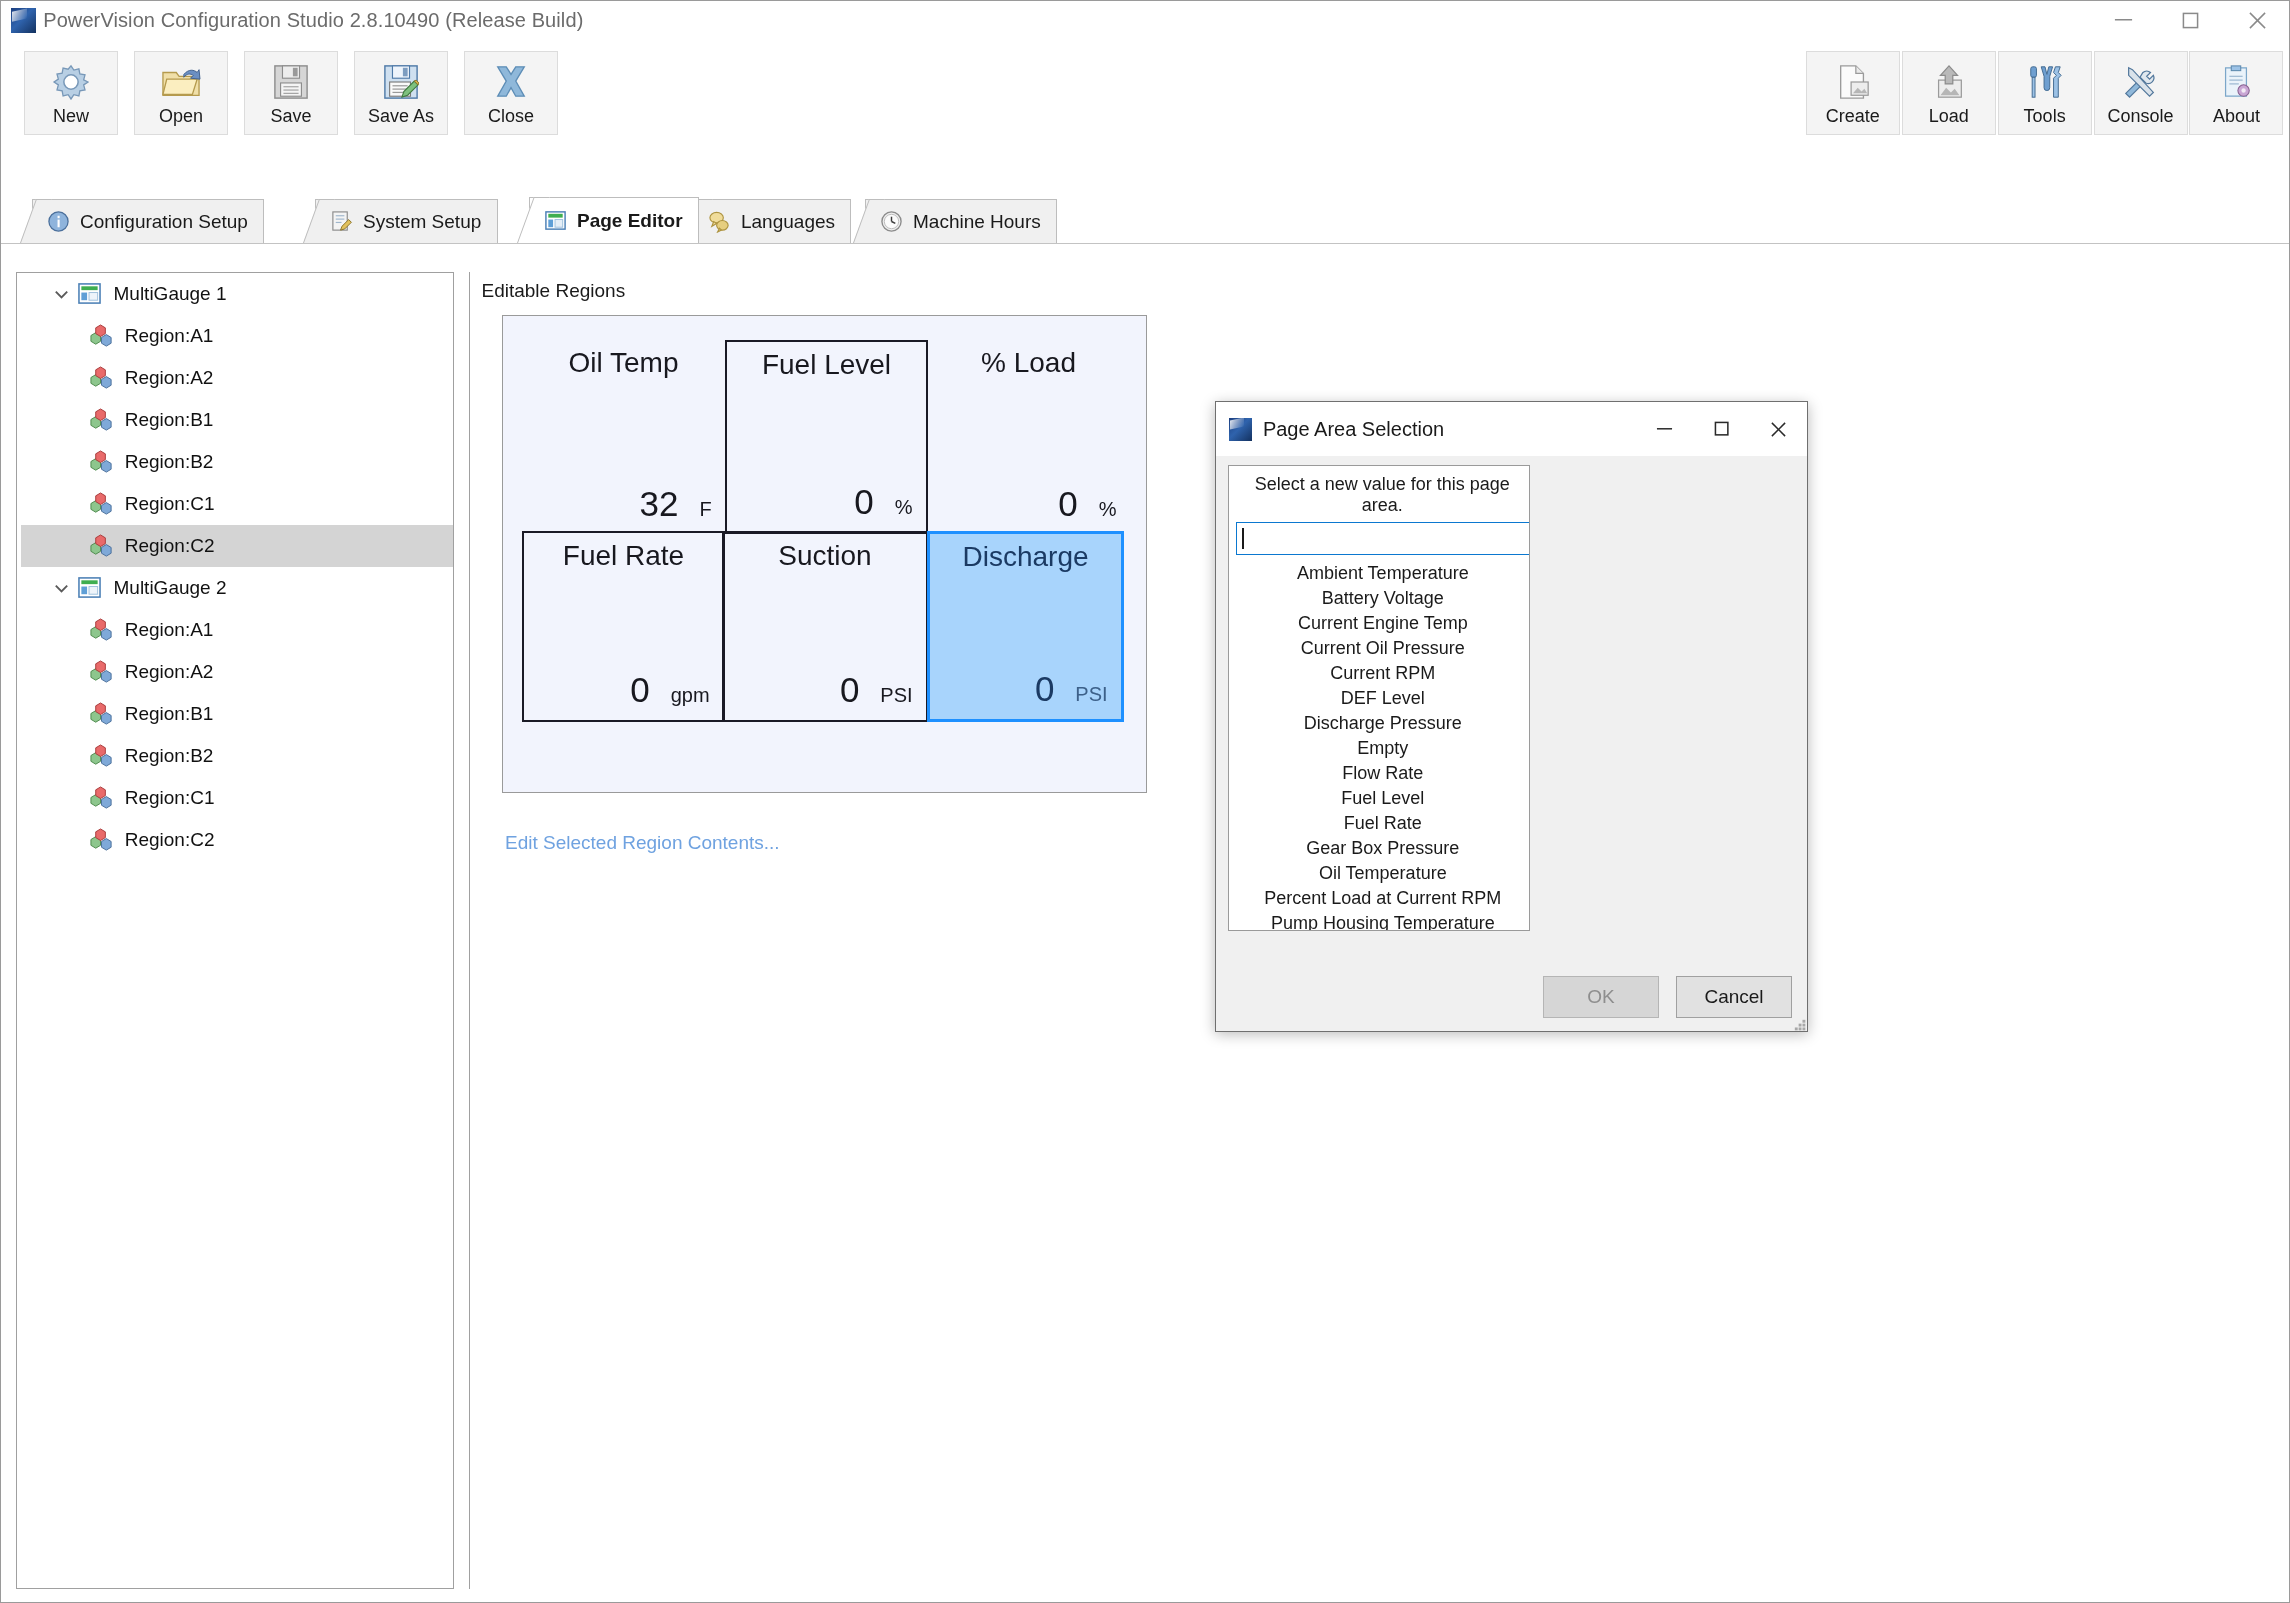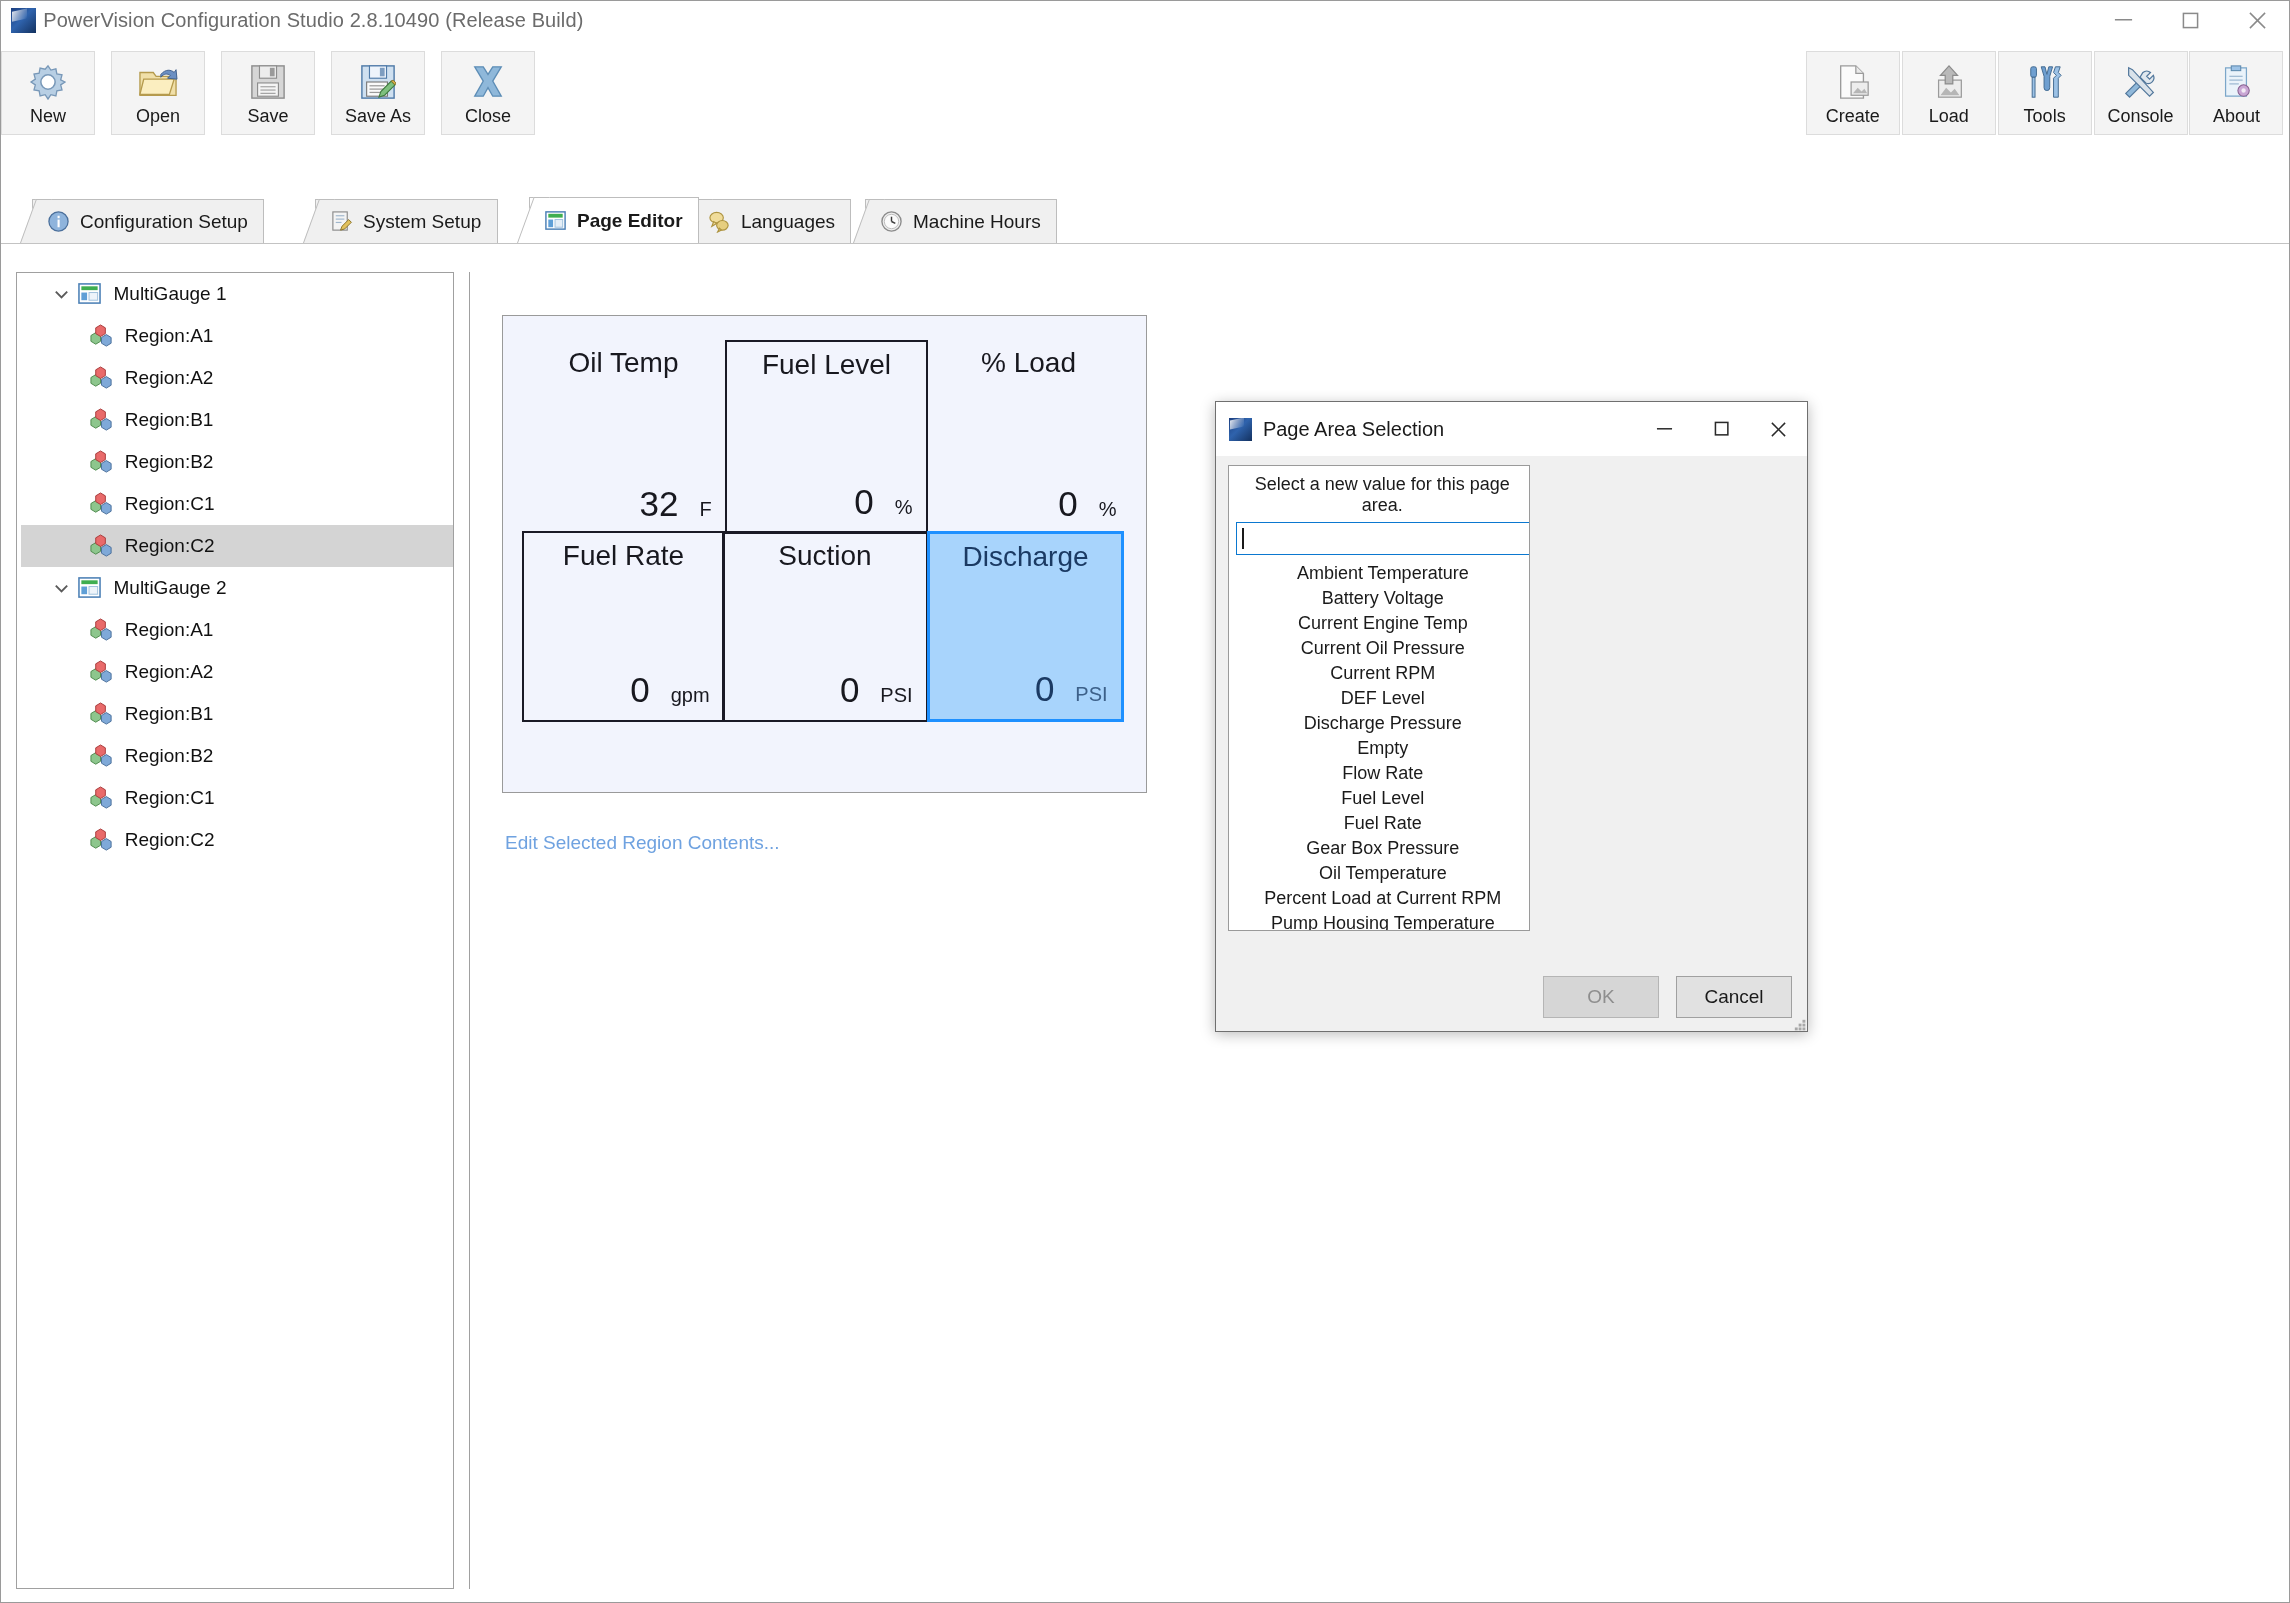--- a/index.html
+++ b/index.html
@@ -51,21 +51,21 @@
   .winbtn svg { display: block; }
 
   
   .toolbar {
     position: absolute; left: 0; top: 38px;
     width: 2290px; height: 111px;
     background: #ffffff;
     border-bottom: 1px solid #ffffff;
   }
   .tb-group { position: absolute; display: flex; gap: 1.9px; top: 12.4px; }
-  .tb-left { left: 0; gap: 16px; }
+  .tb-left { left: 23px; gap: 16px; }
   .tb-right { right: 7.6px; }
   .tb-btn {
     width: 94px; height: 84px;
     border: 1px solid #dcdcdc;
     background: #f4f4f4;
     display: flex; flex-direction: column; align-items: center; justify-content: flex-start;
     padding-top: 7.6px;
     cursor: default;
   }
   .tb-ico { width: 46px; height: 44px; display: flex; align-items: center; justify-content: center; }
@@ -654,20 +654,21 @@
               <path d="M8 4l5-3 5 3v6l-5 3-5-3z" fill="#e96a6a" stroke="#a83b3b" stroke-width="1"></path>
             </svg>
         </span>
         <span>Region:C2</span>
       </div>
 
     </div>
   </div>
 
   <div class="rightpanel">
+    <div class="rp-caption">Editable Regions</div>
 
     <div class="gaugecanvas">
       <div class="ggrid">
 
         <div class="gcell" style="left:0px; top:0px; width:203px; height:194px;">
           <div class="glabel">Oil Temp</div>
           <div class="gval">
             <span class="gnum">32</span>
             <span class="gunit">F</span>
           </div>

